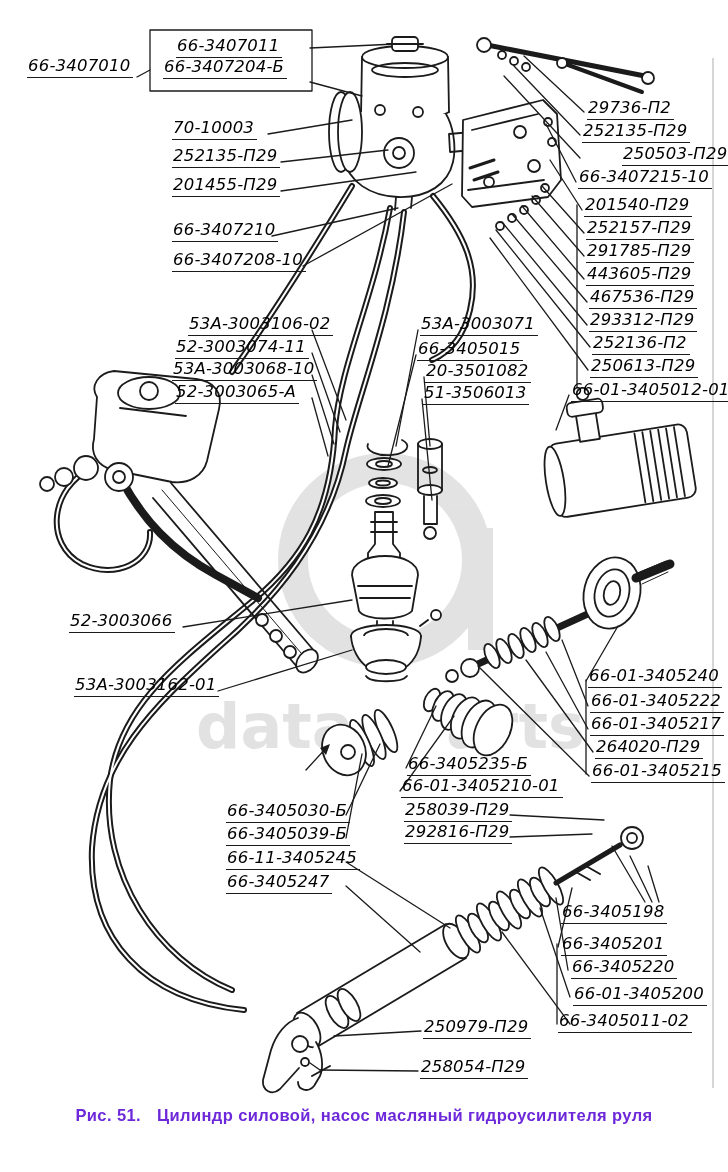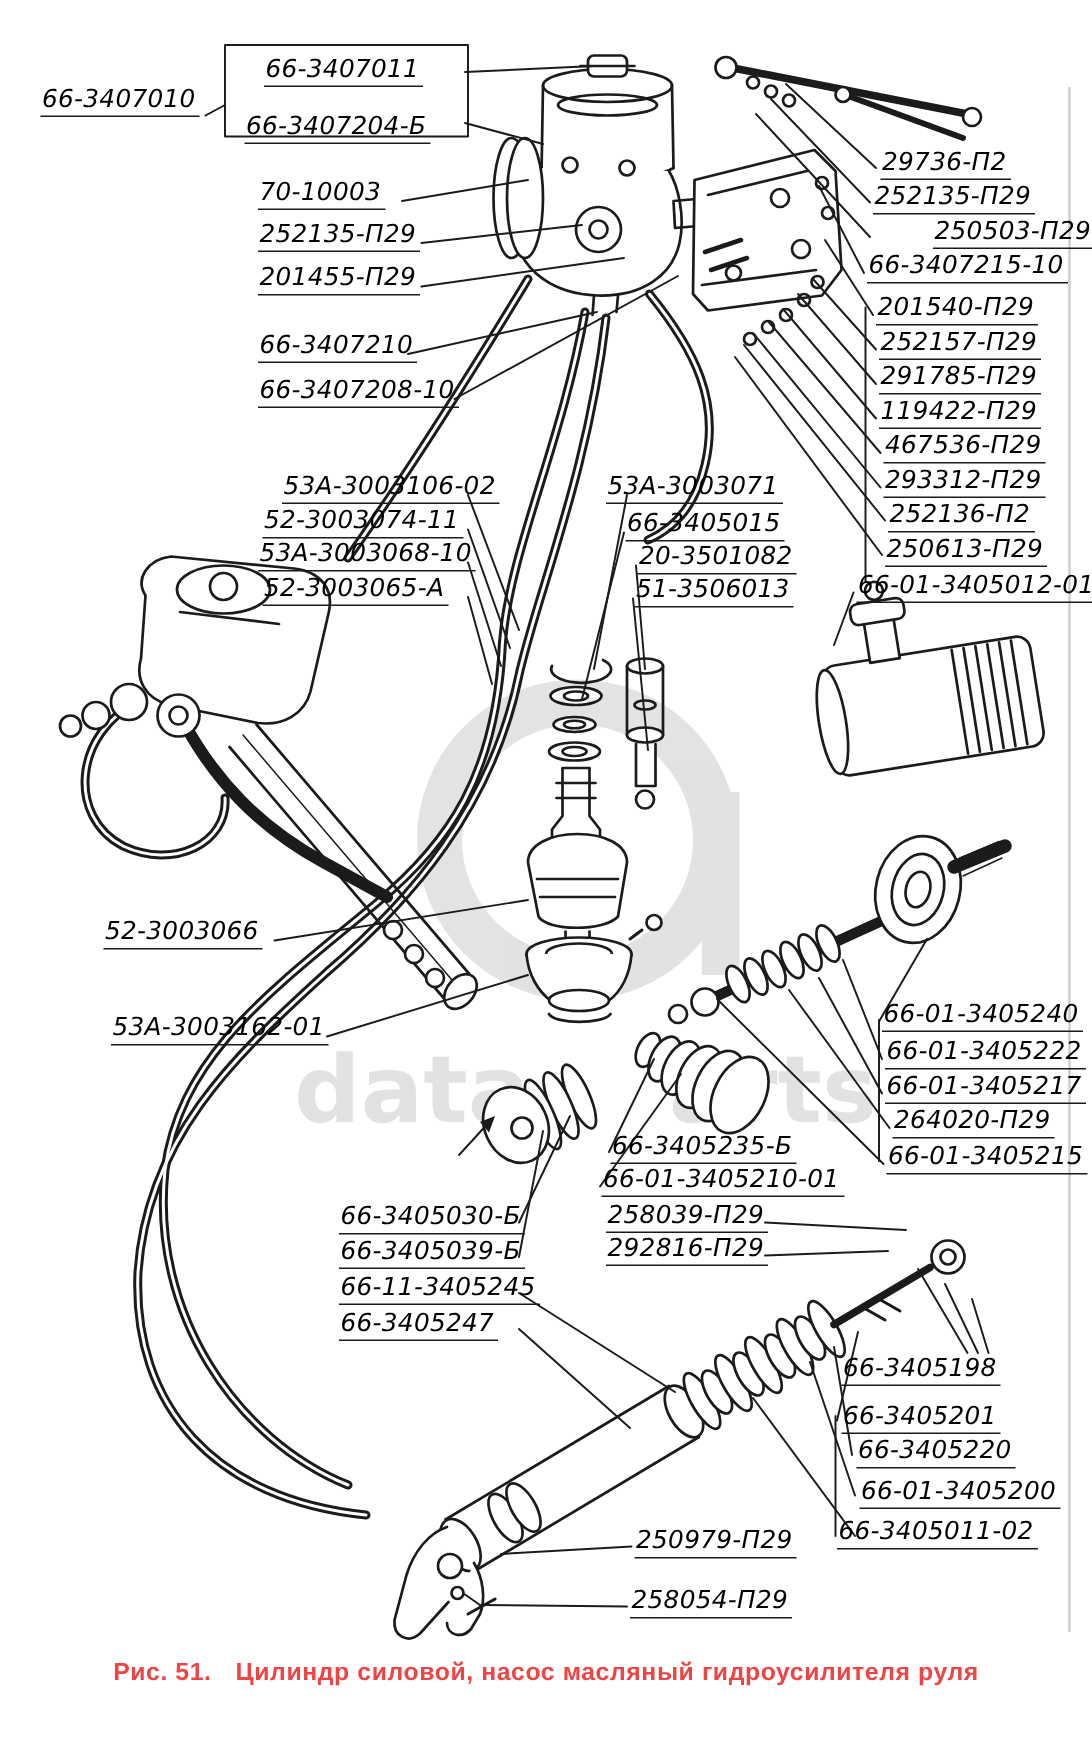--- a/index.html
+++ b/index.html
@@ -13,21 +13,21 @@
     font:italic 16.5px/1.08 "DejaVu Sans",sans-serif;
     color:#000000;
     border-bottom:1.7px solid #1a1a1a;
     padding:0 3px 2px 1px;
     white-space:nowrap;
     letter-spacing:.2px;
   }
   .caption{
     position:absolute;left:0;right:0;top:1106px;text-align:center;
     font-family:"Liberation Sans",sans-serif;font-weight:bold;font-size:16.5px;
-    color:#ef4444;letter-spacing:.4px;
+    color:#6d28d9;letter-spacing:.4px;
   }
   .caption .num{margin-right:16px}
 </style>
 </head>
 <body>
 
 <div class="page">
 
   <svg class="drawing" width="728" height="1172" viewBox="0 0 728 1172" xmlns="http://www.w3.org/2000/svg">
 
@@ -295,44 +295,44 @@
 
         <line x1="306" y1="770" x2="328" y2="746"></line>
         <polygon points="330,744 320,748 326,755" fill="#1b1b1b" stroke="none"></polygon>
       </g>
     </g>
   </svg>
 
   <div class="labels">
       <div class="part-label" style="left: 27px; top: 57px;">66-3407010</div>
       <div class="part-label" style="left: 176px; top: 37px;">66-3407011</div>
-      <div class="part-label" style="left: 163px; top: 75px;">66-3407204-Б</div>
+      <div class="part-label" style="left: 163px; top: 58px;">66-3407204-Б</div>
       <div class="part-label" style="left: 172px; top: 119px;">70-10003</div>
       <div class="part-label" style="left: 172px; top: 147px;">252135-П29</div>
       <div class="part-label" style="left: 172px; top: 176px;">201455-П29</div>
       <div class="part-label" style="left: 172px; top: 221px;">66-3407210</div>
       <div class="part-label" style="left: 172px; top: 251px;">66-3407208-10</div>
       <div class="part-label" style="left: 587px; top: 99px;">29736-П2</div>
       <div class="part-label" style="left: 582px; top: 122px;">252135-П29</div>
       <div class="part-label" style="left: 582px; top: 145px; margin-left: 40px;">250503-П29</div>
       <div class="part-label" style="left: 578px; top: 168px;">66-3407215-10</div>
       <div class="part-label" style="left: 584px; top: 196px;">201540-П29</div>
       <div class="part-label" style="left: 586px; top: 219px;">252157-П29</div>
       <div class="part-label" style="left: 586px; top: 242px;">291785-П29</div>
-      <div class="part-label" style="left: 586px; top: 265px;">119422-П29</div>
+      <div class="part-label" style="left: 586px; top: 265px;">443605-П29</div>
       <div class="part-label" style="left: 589px; top: 288px;">467536-П29</div>
       <div class="part-label" style="left: 589px; top: 311px;">293312-П29</div>
       <div class="part-label" style="left: 592px; top: 334px;">252136-П2</div>
       <div class="part-label" style="left: 590px; top: 357px;">250613-П29</div>
       <div class="part-label" style="left: 571px; top: 381px;">66-01-3405012-01</div>
       <div class="part-label" style="left: 188px; top: 315px;">53А-3003106-02</div>
       <div class="part-label" style="left: 175px; top: 338px;">52-3003074-11</div>
       <div class="part-label" style="left: 172px; top: 360px;">53А-3003068-10</div>
       <div class="part-label" style="left: 175px; top: 383px;">52-3003065-А</div>
-      <div class="part-label" style="left: 404px; top: 315px;">53А-3003071</div>
+      <div class="part-label" style="left: 420px; top: 315px;">53А-3003071</div>
       <div class="part-label" style="left: 417px; top: 340px;">66-3405015</div>
       <div class="part-label" style="left: 425px; top: 362px;">20-3501082</div>
       <div class="part-label" style="left: 423px; top: 384px;">51-3506013</div>
       <div class="part-label" style="left: 69px; top: 612px;">52-3003066</div>
       <div class="part-label" style="left: 74px; top: 676px;">53А-3003162-01</div>
       <div class="part-label" style="left: 588px; top: 667px;">66-01-3405240</div>
       <div class="part-label" style="left: 590px; top: 692px;">66-01-3405222</div>
       <div class="part-label" style="left: 590px; top: 715px;">66-01-3405217</div>
       <div class="part-label" style="left: 595px; top: 738px;">264020-П29</div>
       <div class="part-label" style="left: 591px; top: 762px;">66-01-3405215</div>

